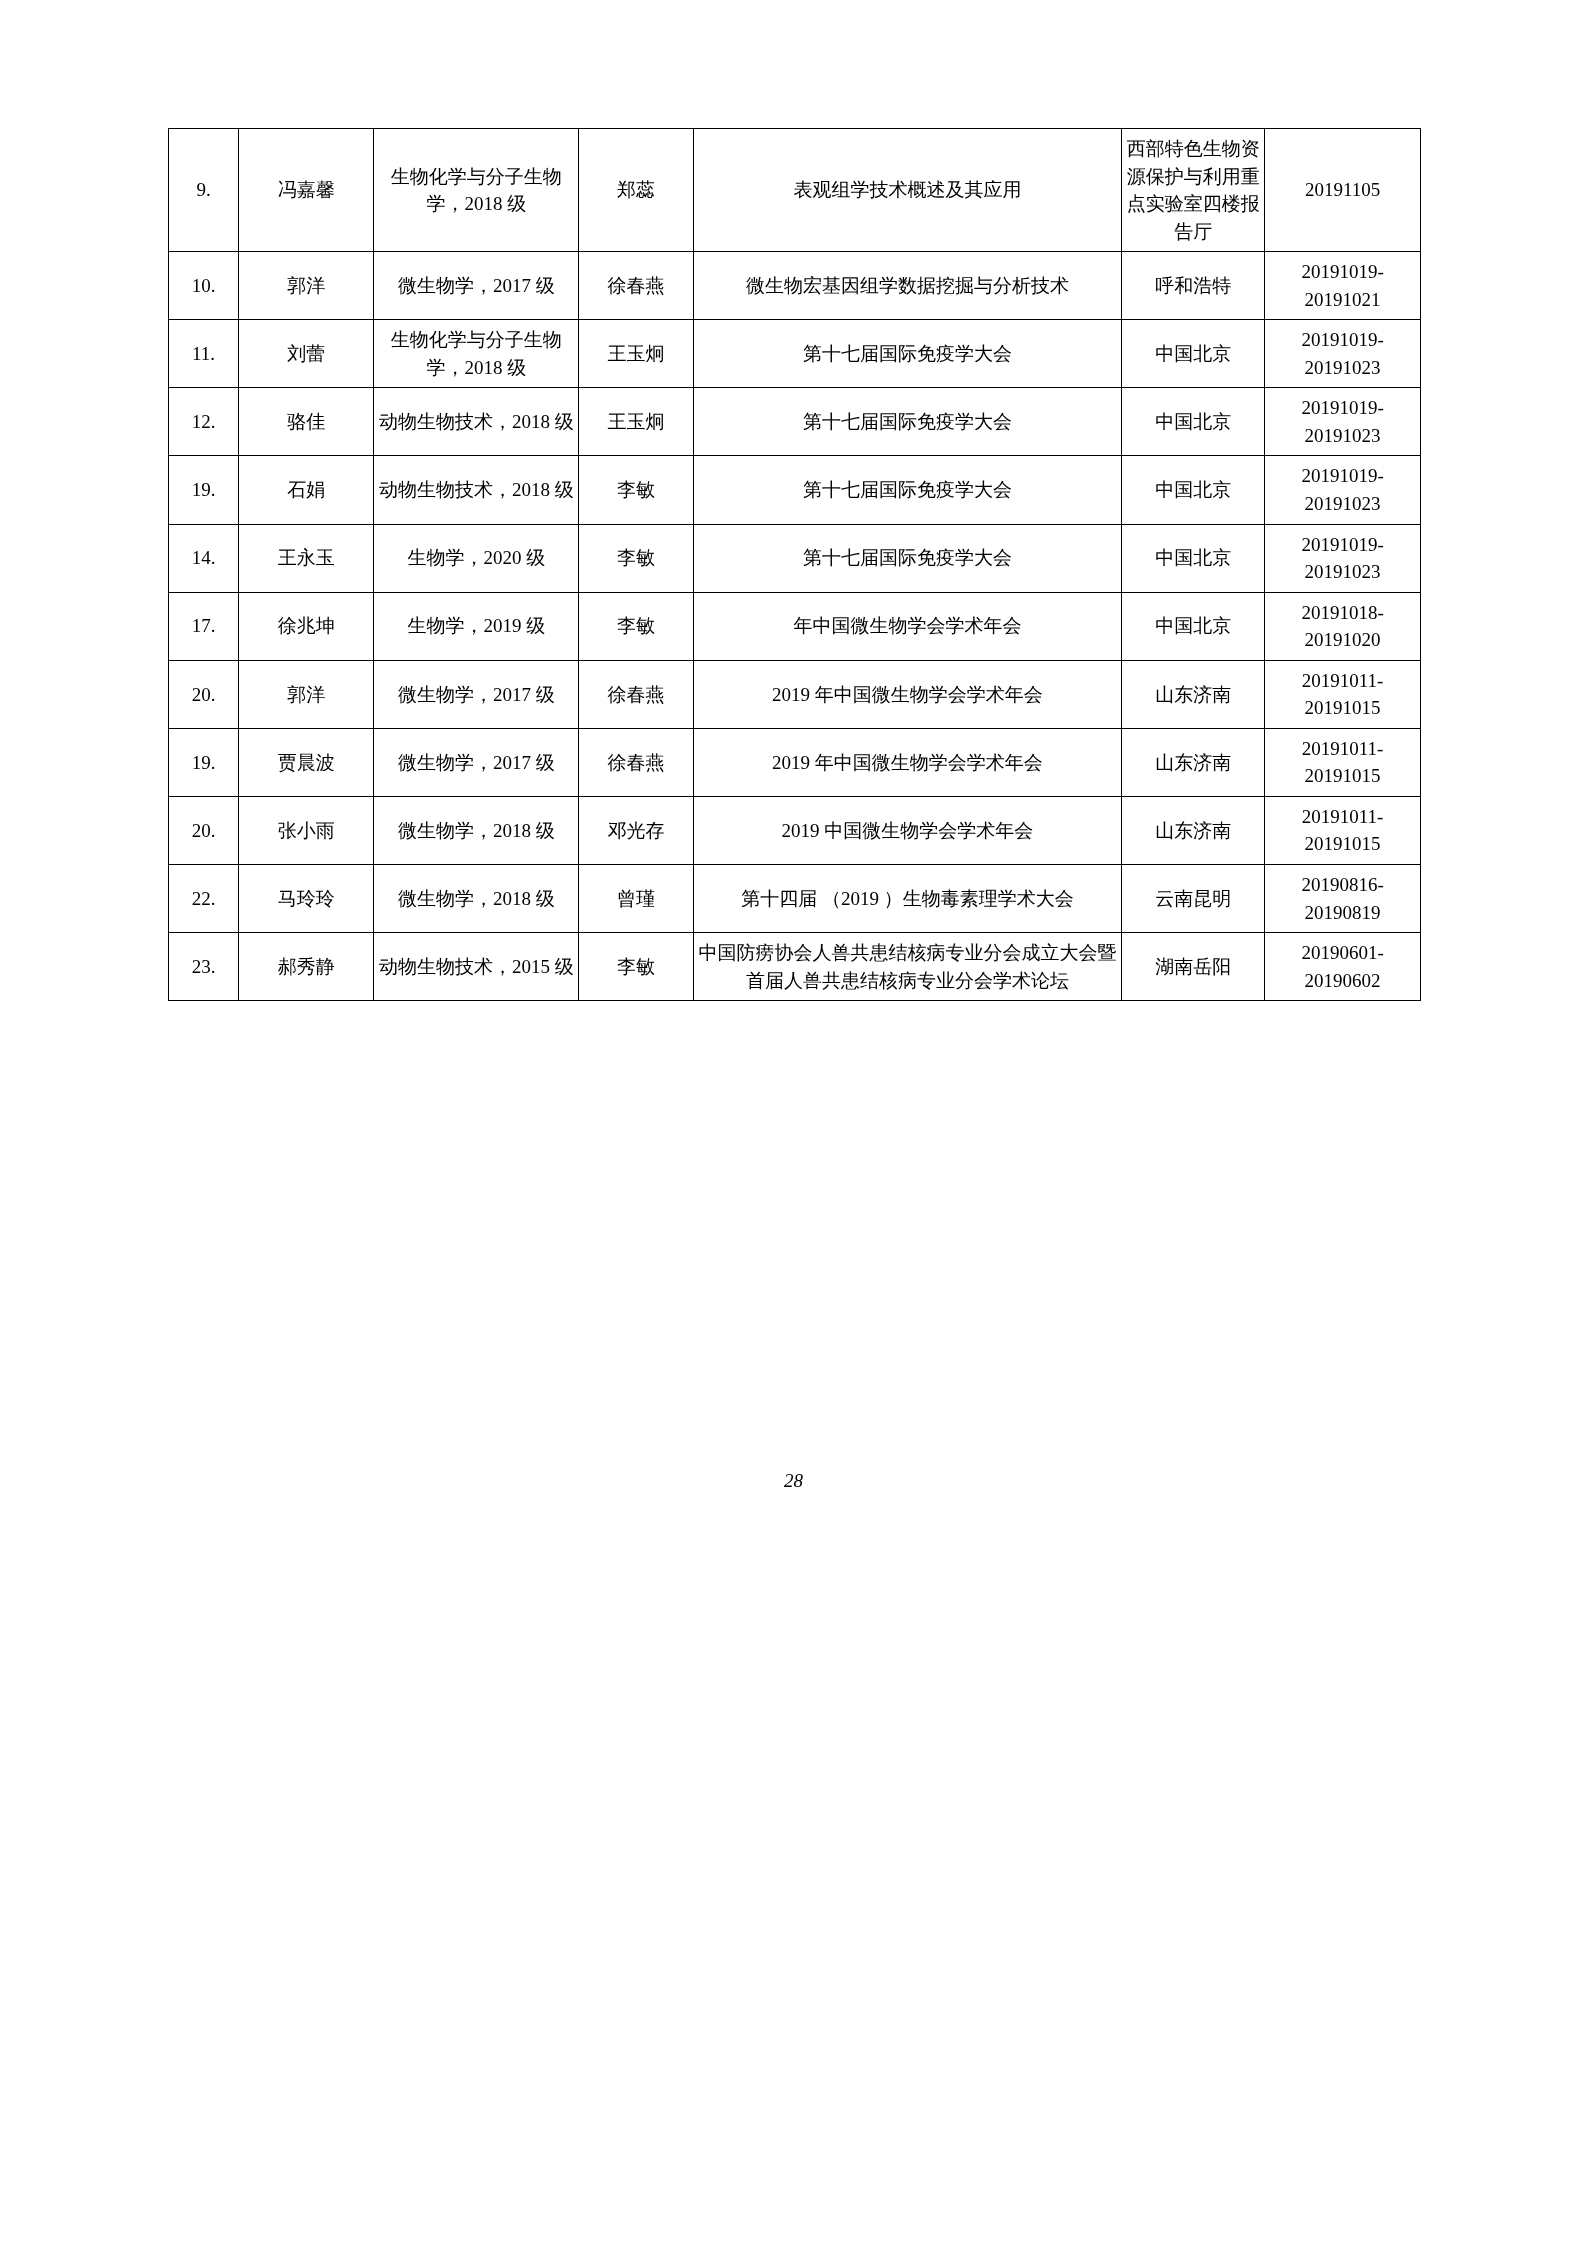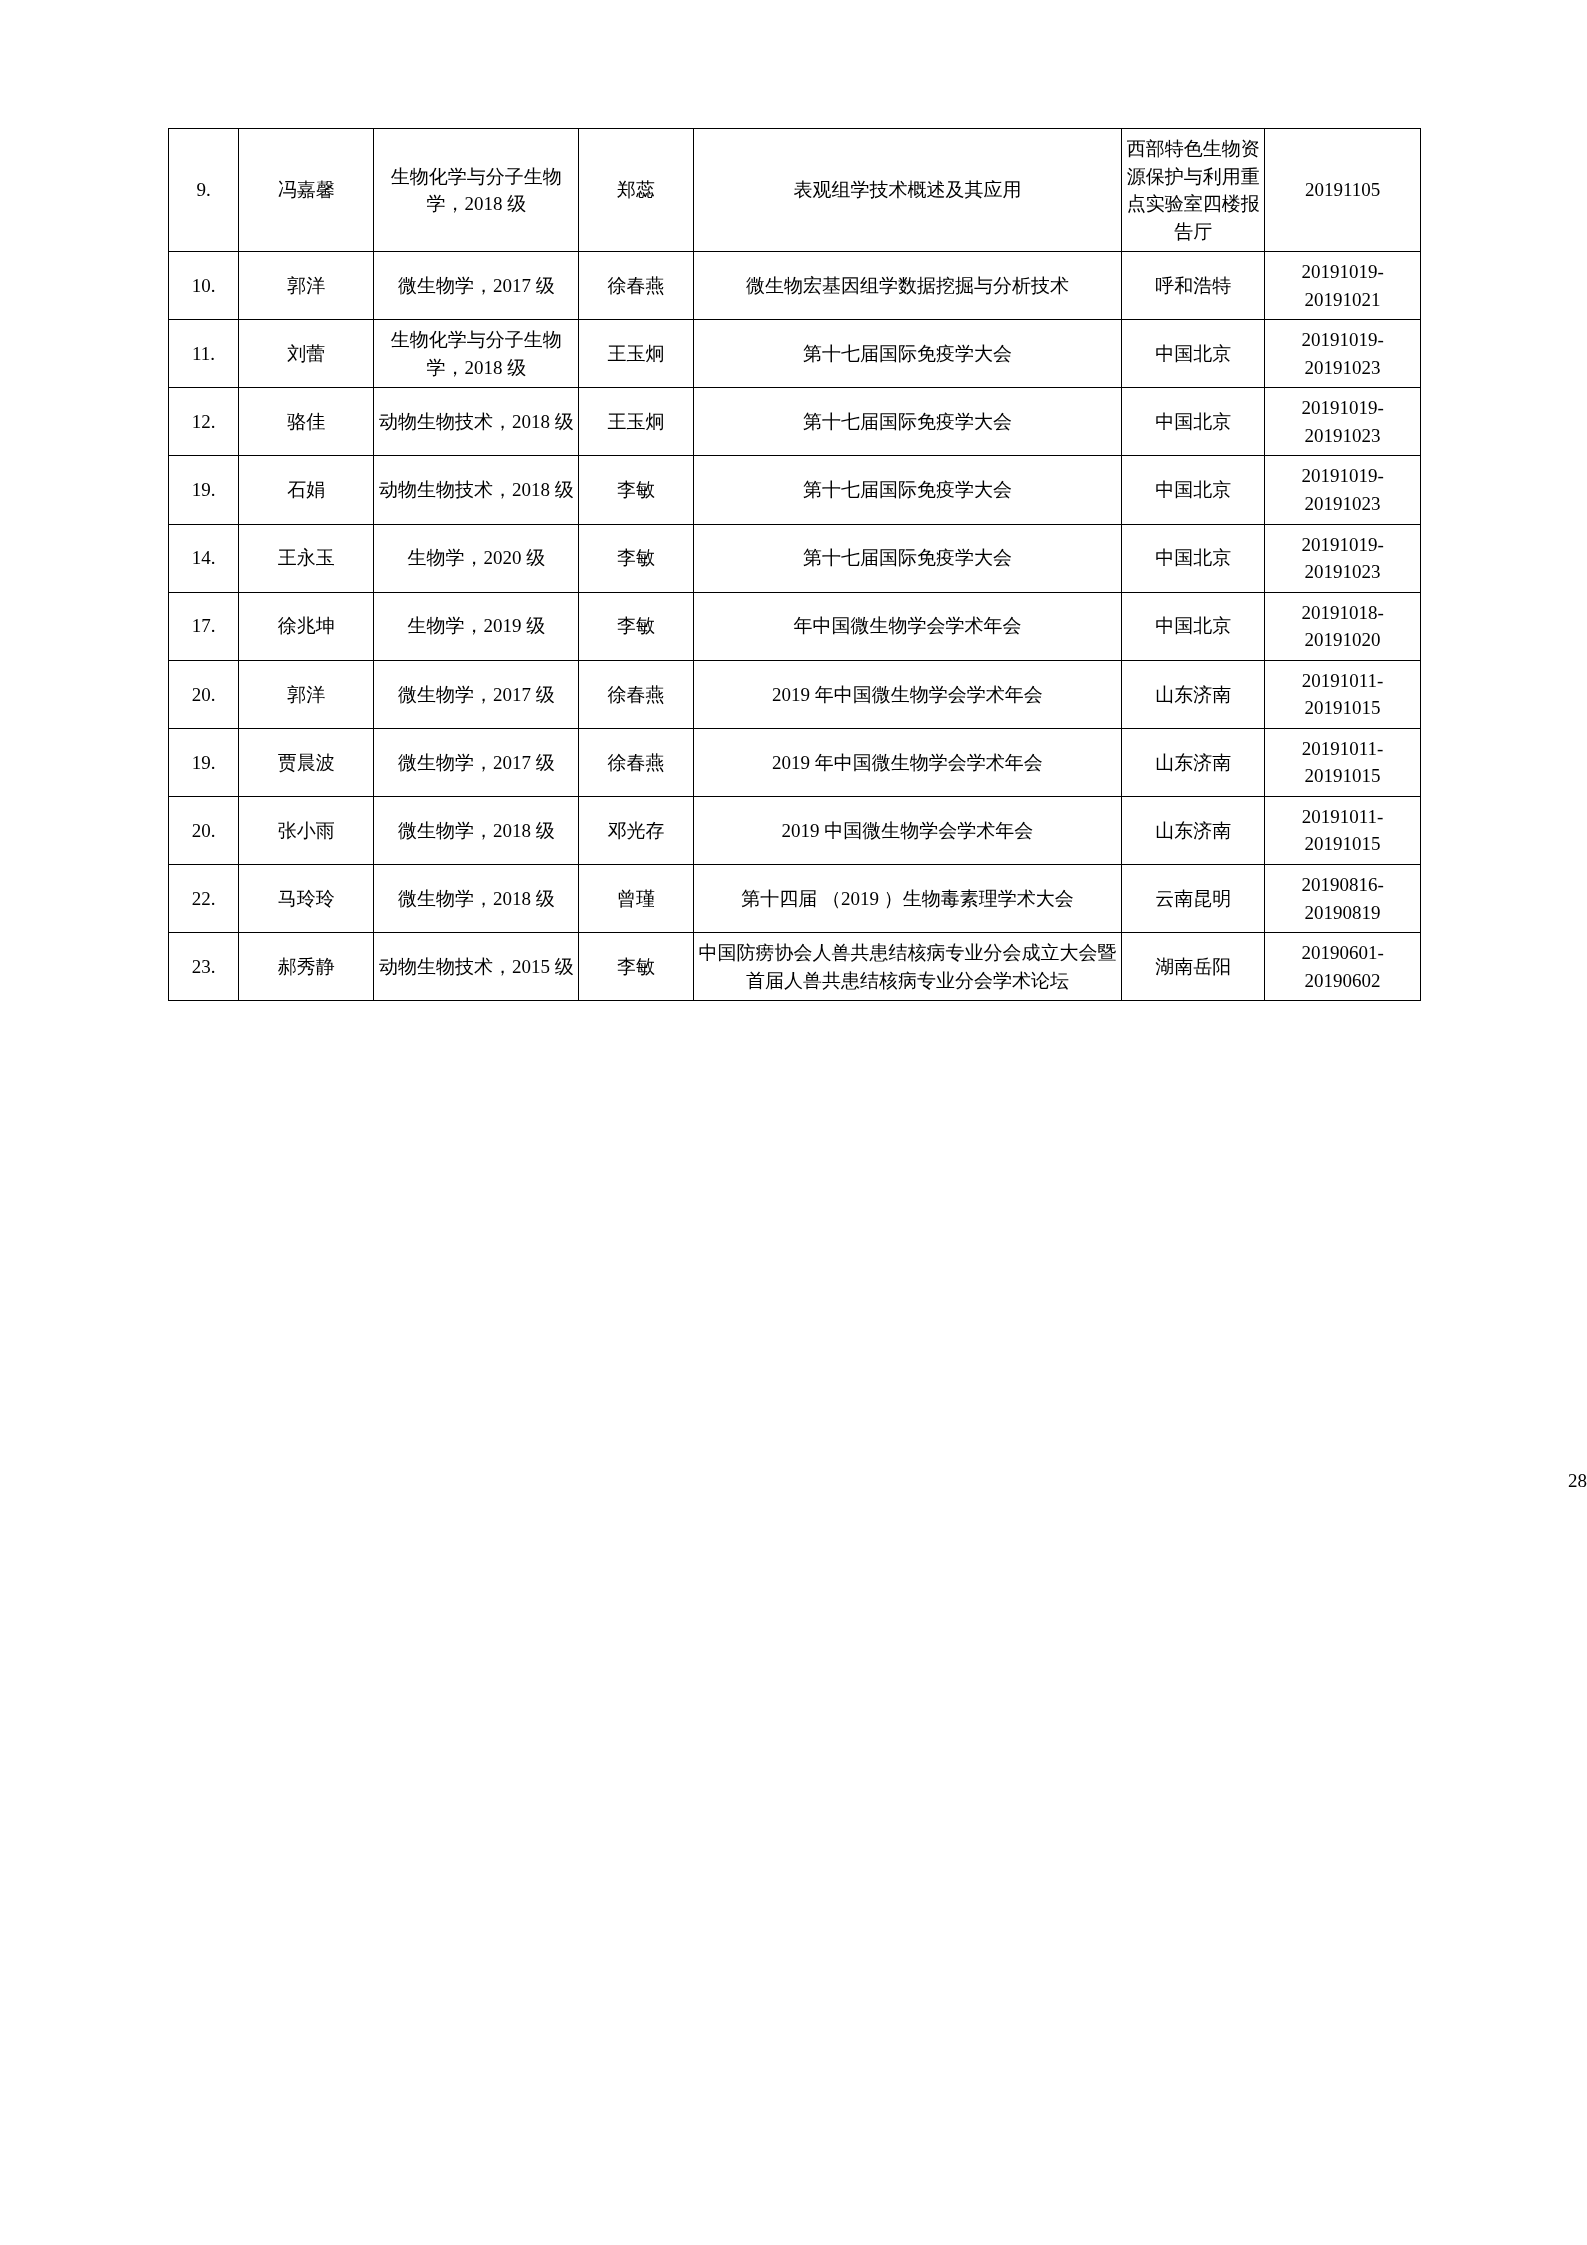--- a/index.html
+++ b/index.html
@@ -50,23 +50,24 @@
     margin-top: 11px;
   }
   .cell-place-tall {
     line-height: 1.5;
   }
   .page-number {
     position: absolute;
     left: 0;
     right: 0;
     top: 1470px;
-    text-align: right;
+    text-align: center;
     font-size: 19px;
     font-family: "Liberation Serif", "DejaVu Serif", serif;
+    font-style: italic;
   }
 </style>
 </head>
 <body>
 
 <div class="page">
 
   <table class="doc-table">
     <colgroup>
       <col class="c-index">

